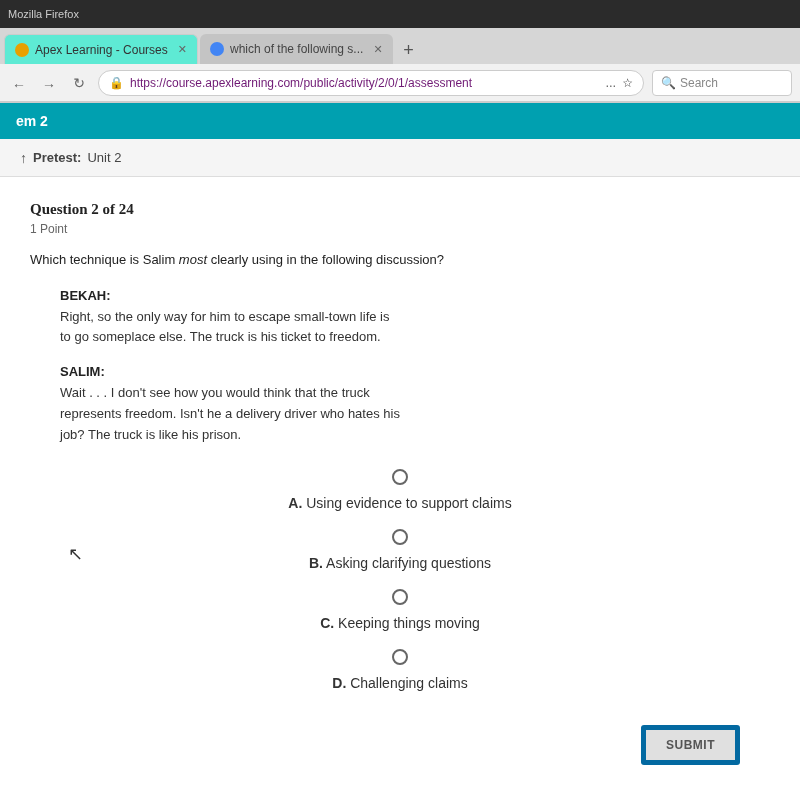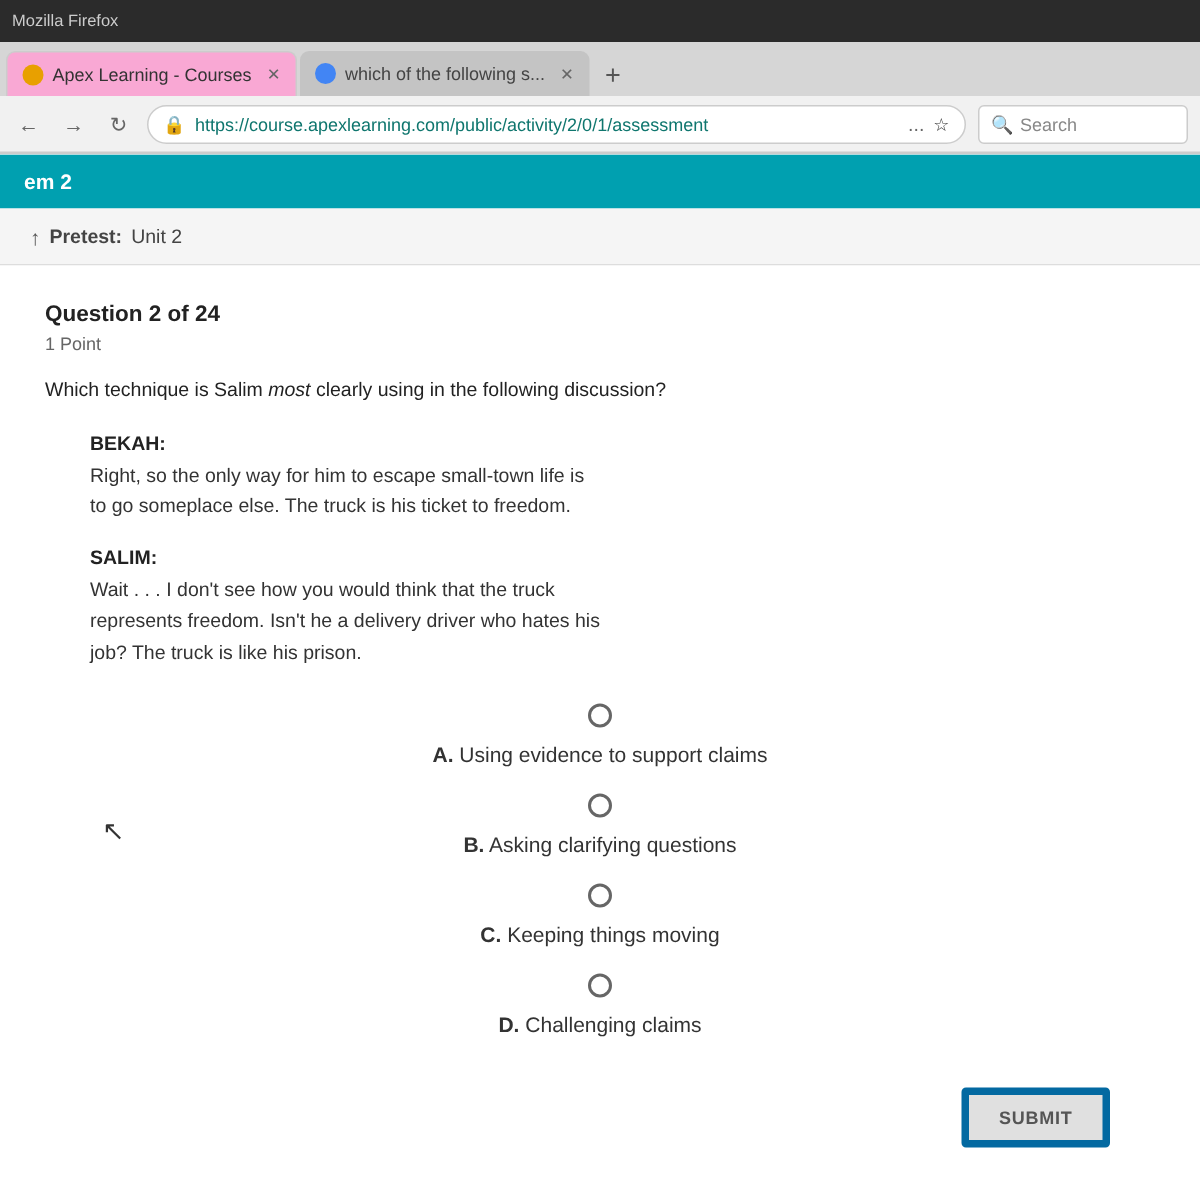--- a/index.html
+++ b/index.html
@@ -46,21 +46,21 @@
       height: 30px;
       padding: 0 10px;
       border-radius: 6px 6px 0 0;
       font-size: 12px;
       gap: 6px;
       cursor: pointer;
       max-width: 200px;
     }
 
     .tab.active {
-      background: #f9a8d4;
+      background: #5eead4;
       color: #333;
       border: 1px solid #ccc;
       border-bottom: none;
     }
 
     .tab.inactive {
       background: #c4c4c4;
       color: #444;
     }
 
@@ -127,21 +127,21 @@
       align-items: center;
       padding: 0 10px;
       font-size: 12px;
       color: #333;
       gap: 6px;
     }
 
     .address-text {
       flex: 1;
       font-size: 12px;
-      color: #0f766e;
+      color: #701a75;
     }
 
     .address-dots {
       color: #666;
       font-size: 13px;
     }
 
     .search-box {
       background: white;
       border: 1px solid #ccc;
@@ -198,20 +198,21 @@
     .main-area {
       padding: 24px 30px;
       background: white;
     }
 
     .question-number {
       font-size: 15px;
       font-weight: bold;
       color: #222;
       margin-bottom: 4px;
+      font-family: Liberation Serif, serif;
     }
 
     .points-label {
       font-size: 12px;
       color: #666;
       margin-bottom: 14px;
     }
 
     .question-text {
       font-size: 13px;

